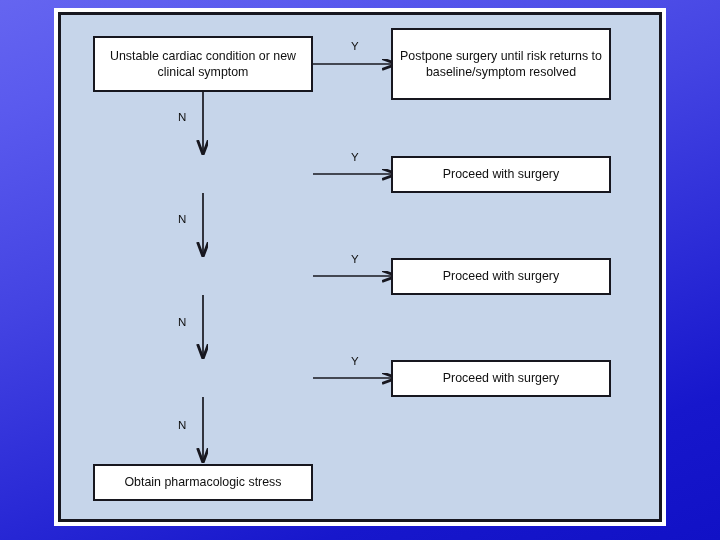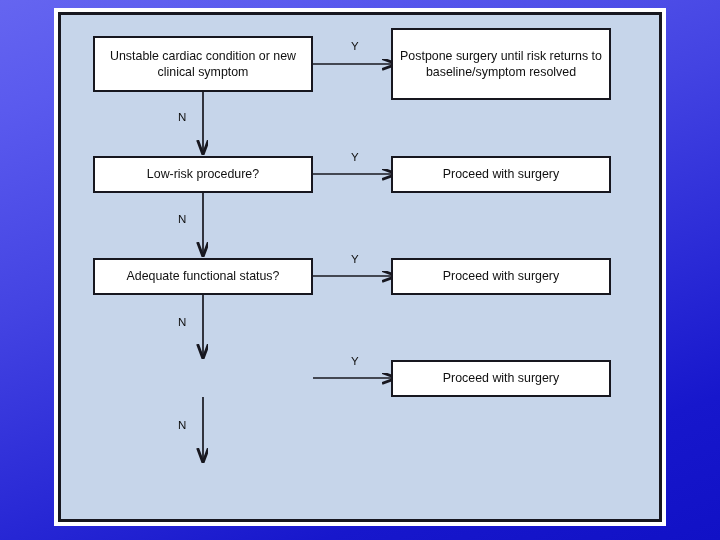--- a/index.html
+++ b/index.html
@@ -141,31 +141,30 @@
       <line x1="203" y1="92" x2="203" y2="154" marker-end="url(#arrow)"></line>
       <line x1="203" y1="193" x2="203" y2="256" marker-end="url(#arrow)"></line>
       <line x1="203" y1="295" x2="203" y2="358" marker-end="url(#arrow)"></line>
       <line x1="203" y1="397" x2="203" y2="462" marker-end="url(#arrow)"></line>
     </svg>
 
     <div class="node col-left row1">Unstable cardiac condition or new clinical symptom</div>
 
     <div class="node col-right row1r">Postpone surgery until risk returns to baseline/symptom resolved</div>
 
-    <div class="node col-left row2">Low-risk procedure?</div>
 
     <div class="node col-right row2">Proceed with surgery</div>
 
-    <div class="node col-left row3">Adequate functional status?</div>
 
     <div class="node col-right row3">Proceed with surgery</div>
 
 
     <div class="node col-right row4">Proceed with surgery</div>
 
+    <div class="node col-left row5">Obtain pharmacologic stress</div>
 
     <div class="edge-label lbl-y1">Y</div>
     <div class="edge-label lbl-y2">Y</div>
     <div class="edge-label lbl-y3">Y</div>
     <div class="edge-label lbl-y4">Y</div>
 
     <div class="edge-label lbl-n1">N</div>
     <div class="edge-label lbl-n2">N</div>
     <div class="edge-label lbl-n3">N</div>
     <div class="edge-label lbl-n4">N</div>

